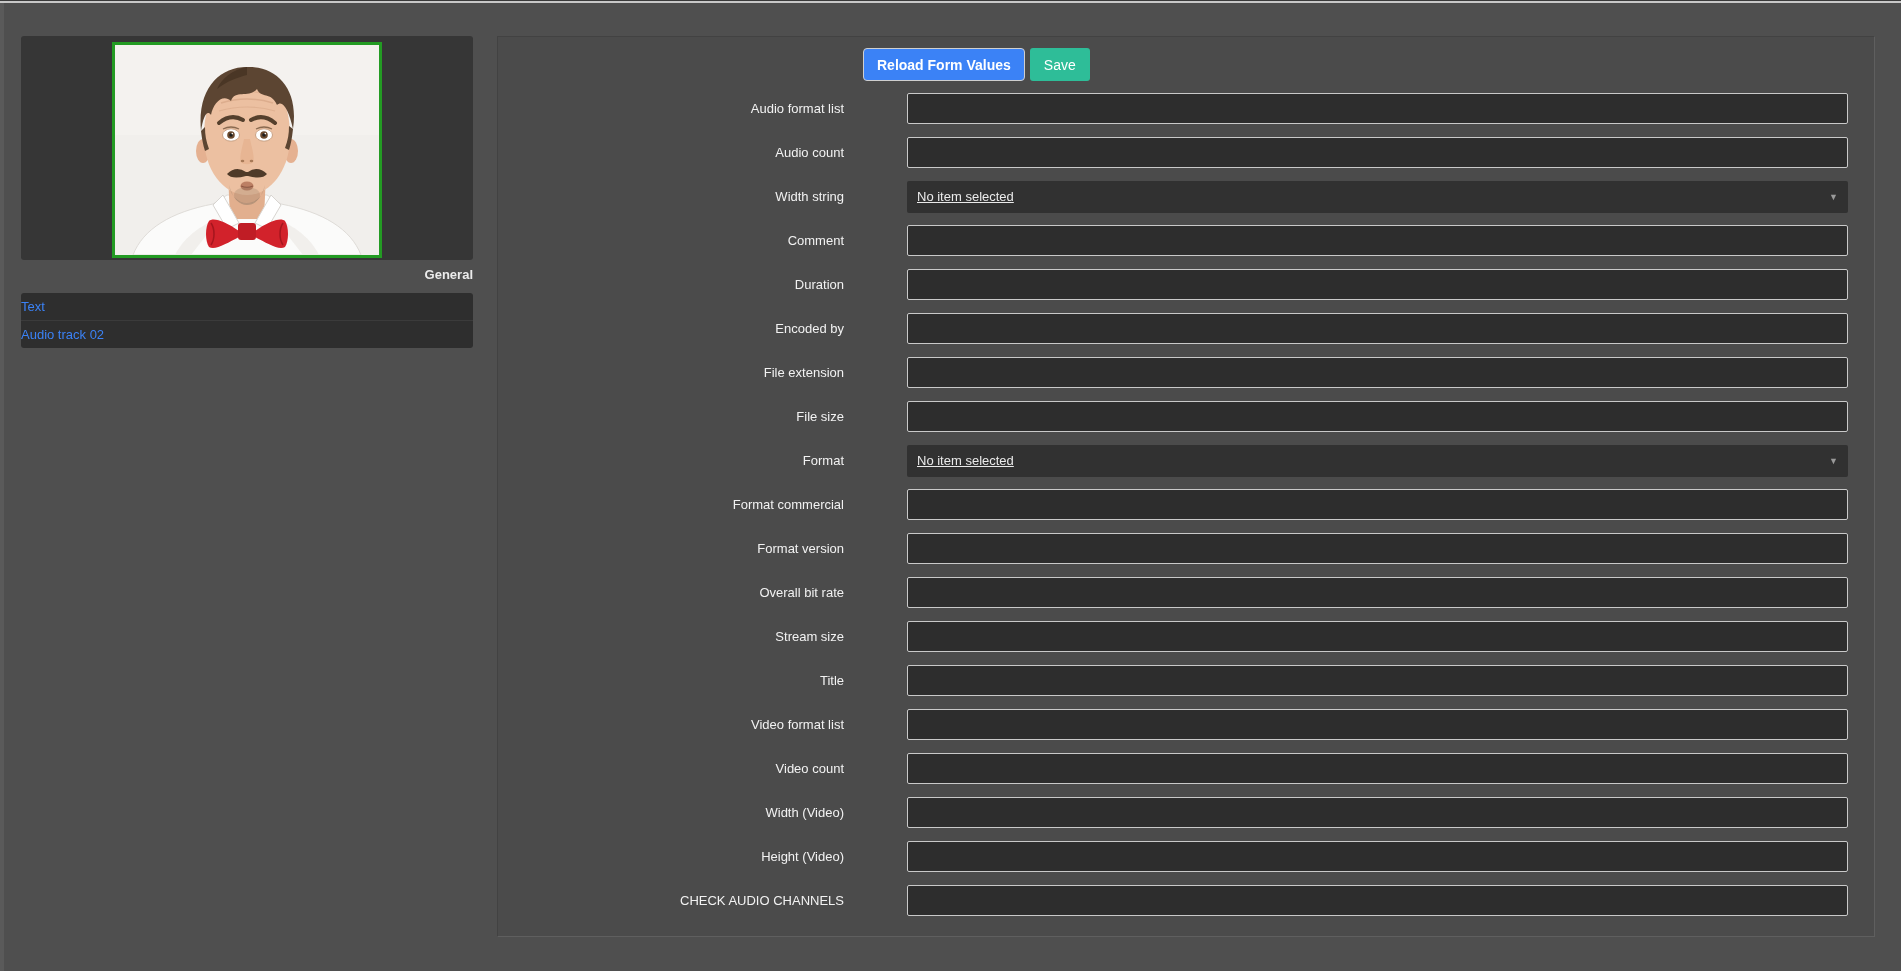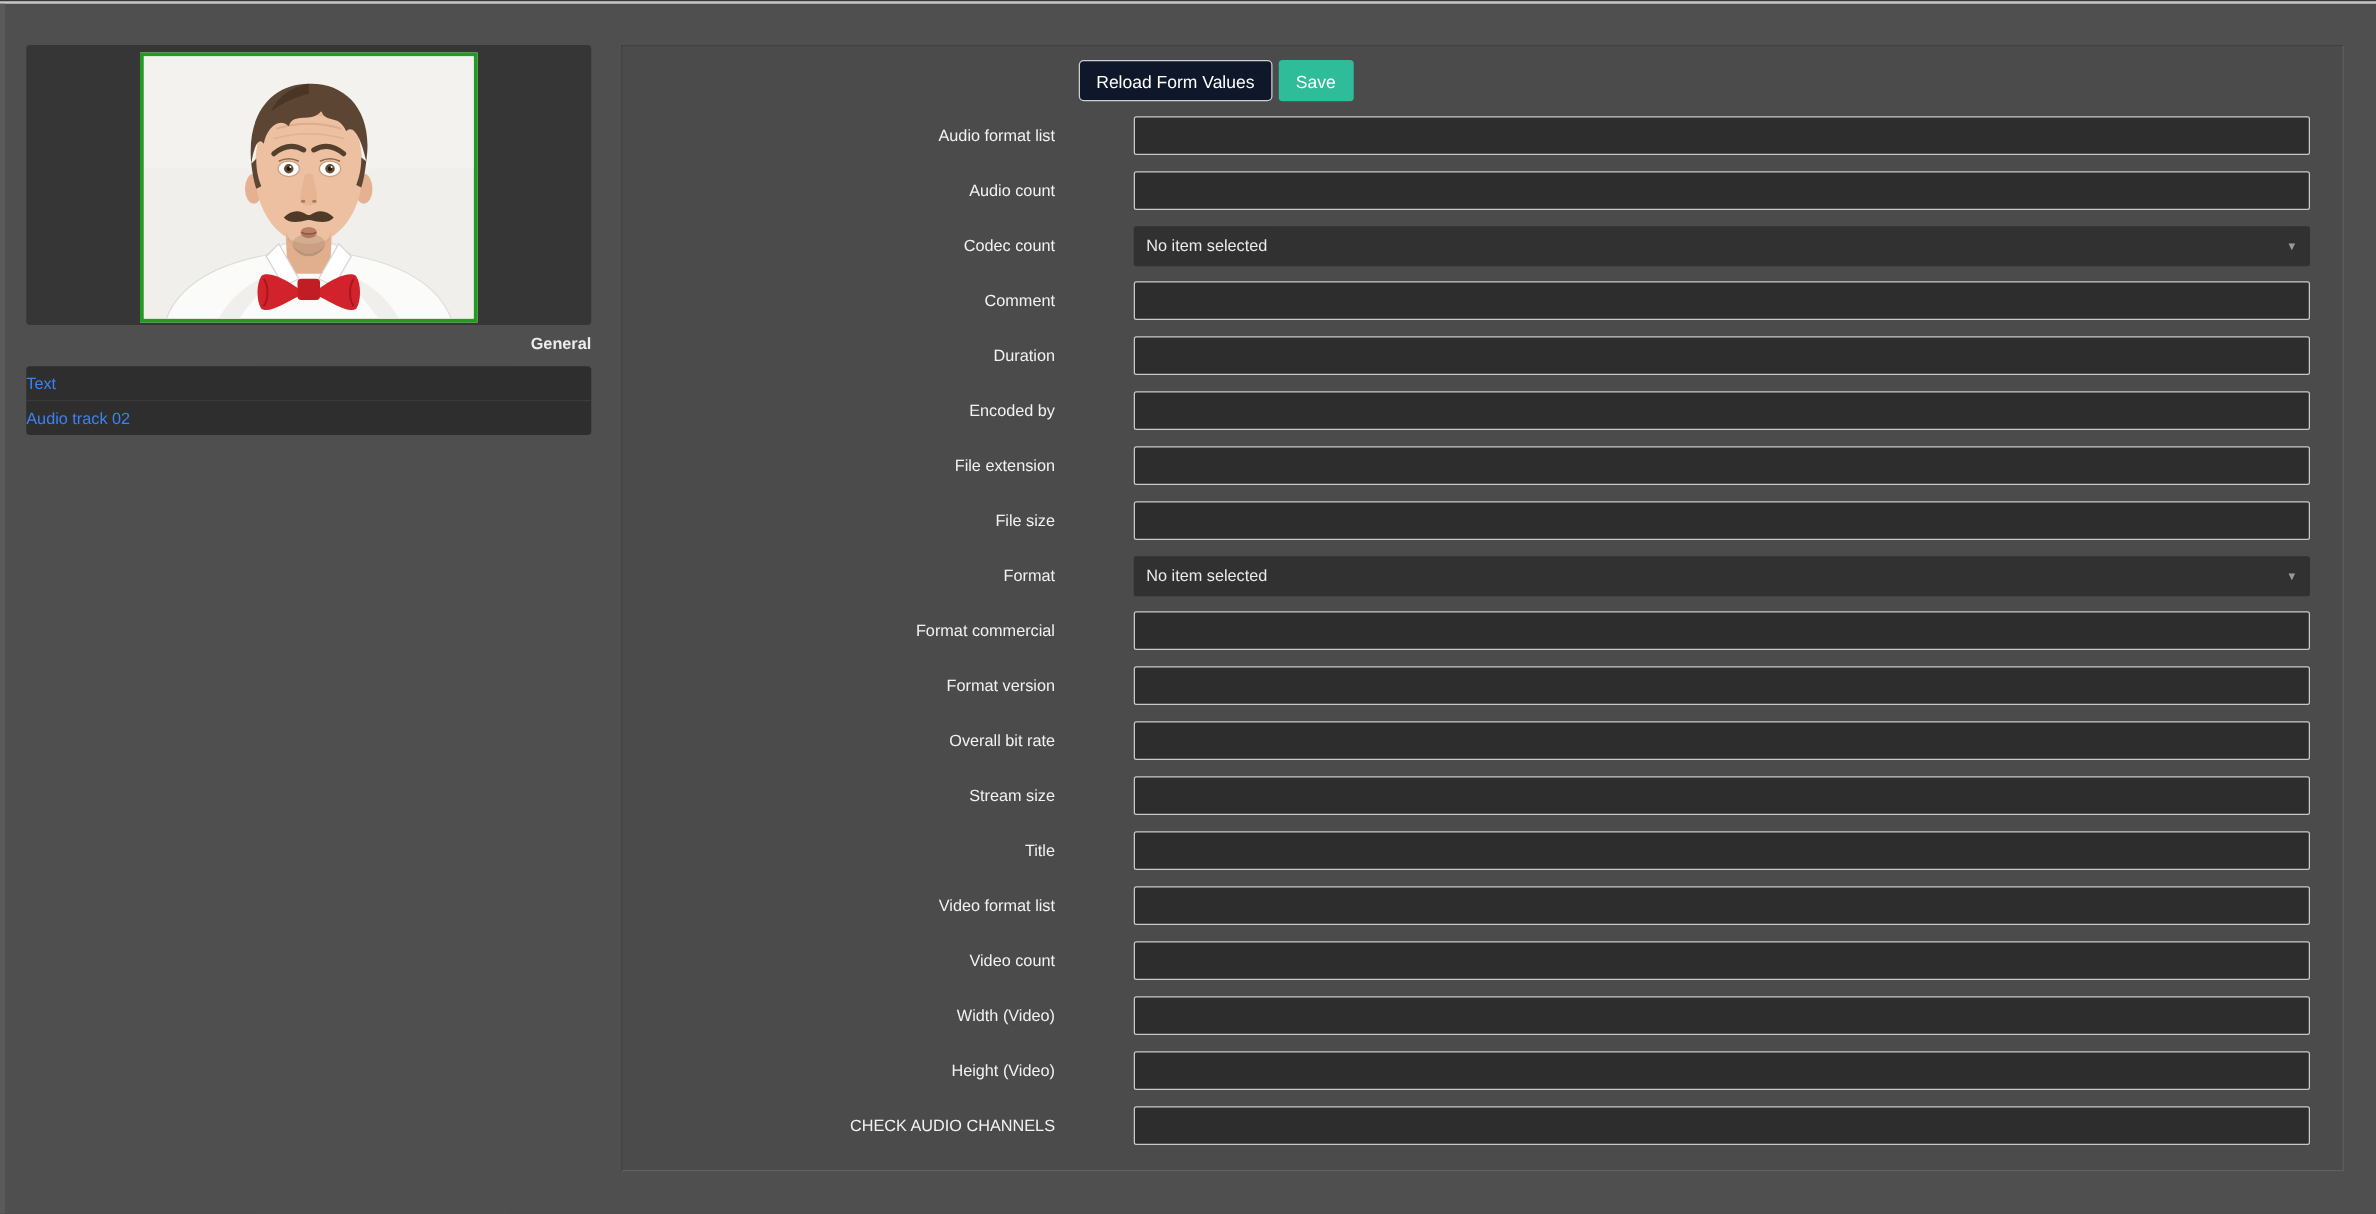--- a/index.html
+++ b/index.html
@@ -58,22 +58,23 @@
   .toolbar {
     position: absolute; left: 365px; top: 11px; height: 33px;
     display: flex; align-items: stretch;
   }
   .btn {
     font-family: "Liberation Sans", sans-serif;
     font-size: 14px; color: #ffffff; cursor: pointer;
     display: inline-flex; align-items: center;
   }
   .btn-reload {
-    background: #0f172a; border: 1px solid #cfcfcf; border-radius: 4px;
+    background: #3b82f6; border: 1px solid #cfcfcf; border-radius: 4px;
     padding: 0 13px;
+    font-weight: bold;
   }
   .btn-save {
     border: none; border-radius: 3px; padding: 16px 14px; margin-left: 5px;
   }
 
   .form-rows {
     position: absolute; left: 0; top: 56px; width: 1350px;
   }
   .form-row {
     display: flex; align-items: center; height: 31px; margin-bottom: 13px; gap: 44px;
@@ -86,21 +87,21 @@
     flex: 1; margin-left: 19px; height: 31px;
     background: #2d2d2d; border: 1px solid #c9c9c9; border-radius: 2px;
     color: #ffffff; font-size: 13px; padding: 0 8px; outline: none;
     font-family: "Liberation Sans", sans-serif;
   }
   .field-select {
     flex: 1; margin-left: 19px; height: 32px; position: relative;
     background: #313131; border-radius: 2px; cursor: pointer;
     display: flex; align-items: center;
   }
-  .select-value { font-size: 13px; color: #eaeaea; padding-left: 10px; }
+  .select-value { font-size: 13px; color: #eaeaea; padding-left: 10px; text-decoration: underline; }
   .select-arrow {
     position: absolute; right: 10px; top: 50%; transform: translateY(-50%);
     font-size: 9px; color: #9a9a9a;
   }
 </style>
 </head>
 <body>
 
 <div class="top-chrome"></div>
 <div class="left-chrome"></div>
@@ -193,21 +194,21 @@
   <div class="form-rows">
       <div class="form-row">
         <div class="field-label">Audio format list</div>
         <input class="field-input" type="text" style="">
       </div>
       <div class="form-row">
         <div class="field-label">Audio count</div>
         <input class="field-input" type="text" style="">
       </div>
       <div class="form-row">
-        <div class="field-label">Codec count</div>
+        <div class="field-label">Width string</div>
         <div class="field-select">
           <span class="select-value">No item selected</span>
           <span class="select-arrow">▼</span>
         </div>
       </div>
       <div class="form-row">
         <div class="field-label">Comment</div>
         <input class="field-input" type="text" style="">
       </div>
       <div class="form-row">

